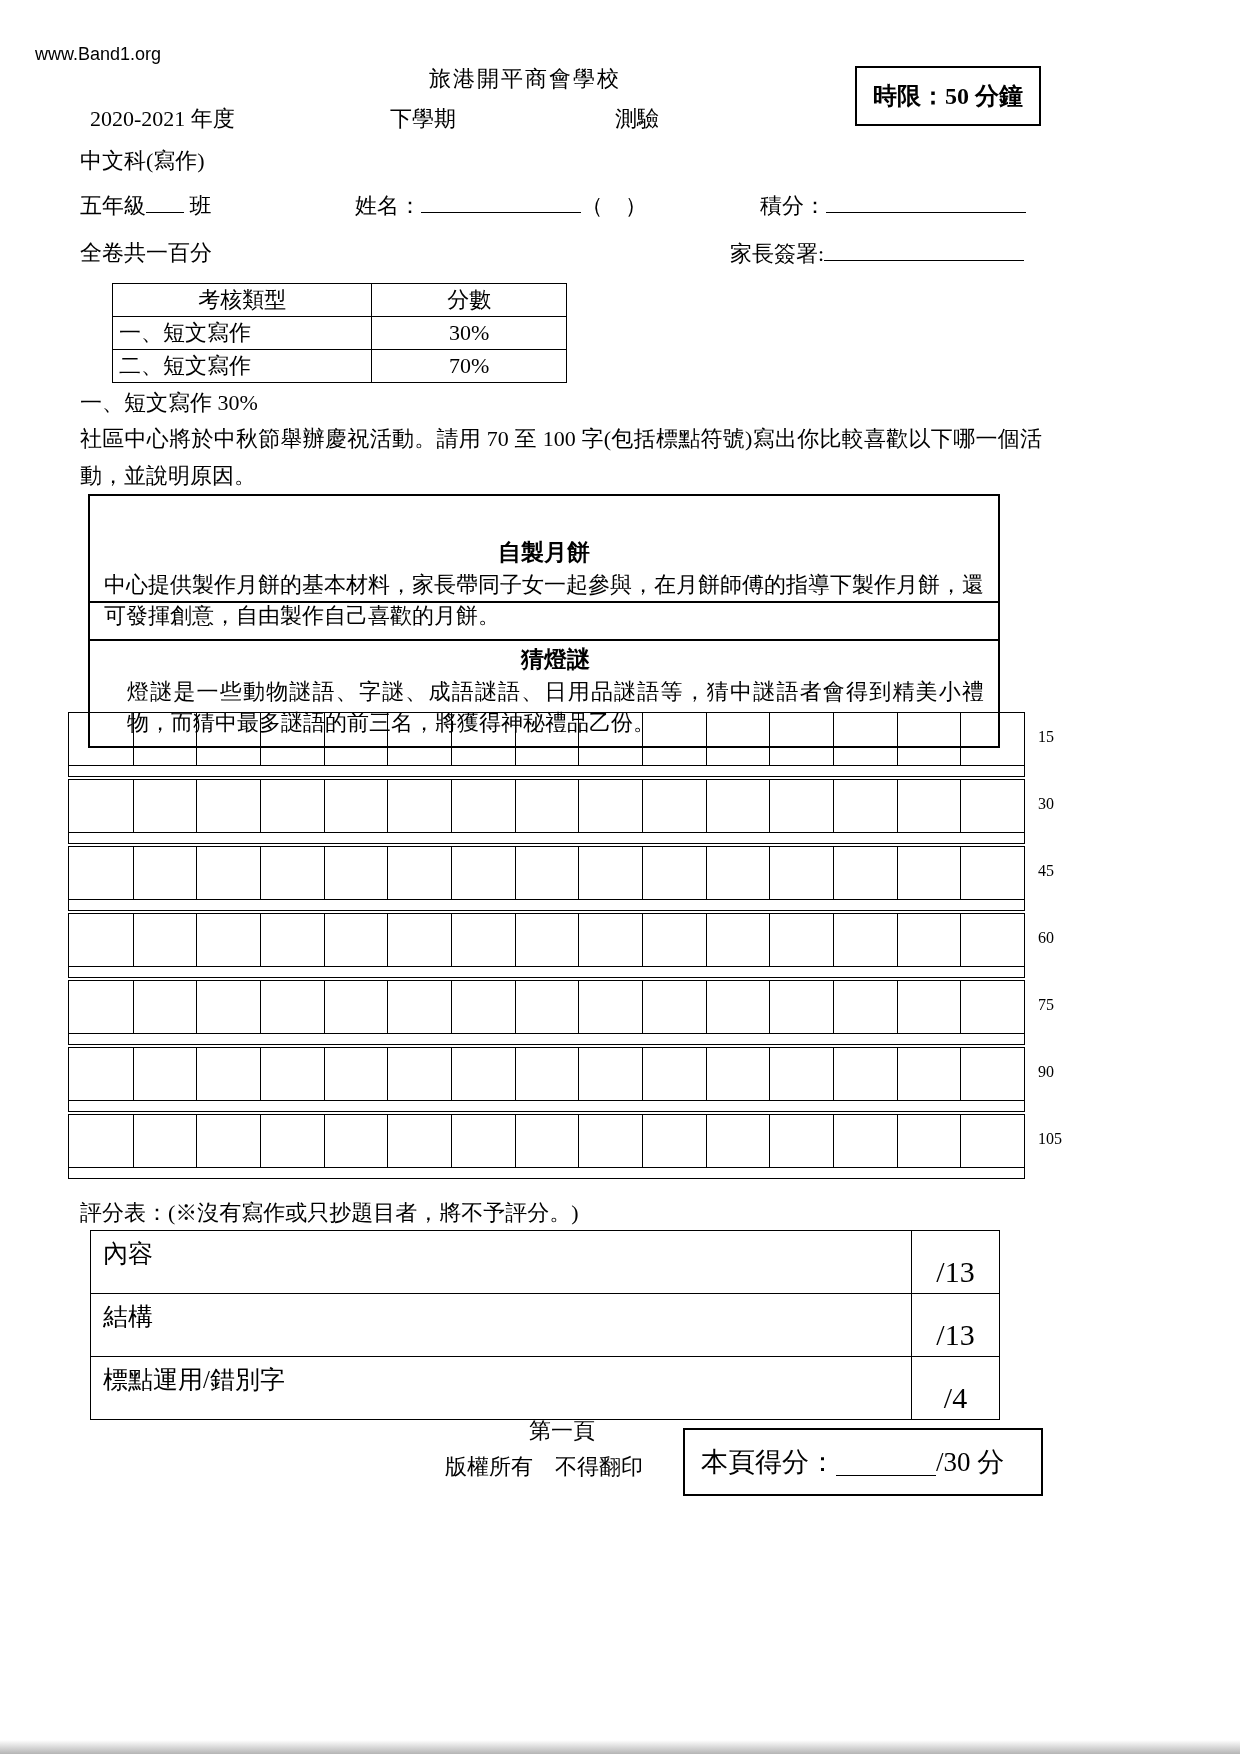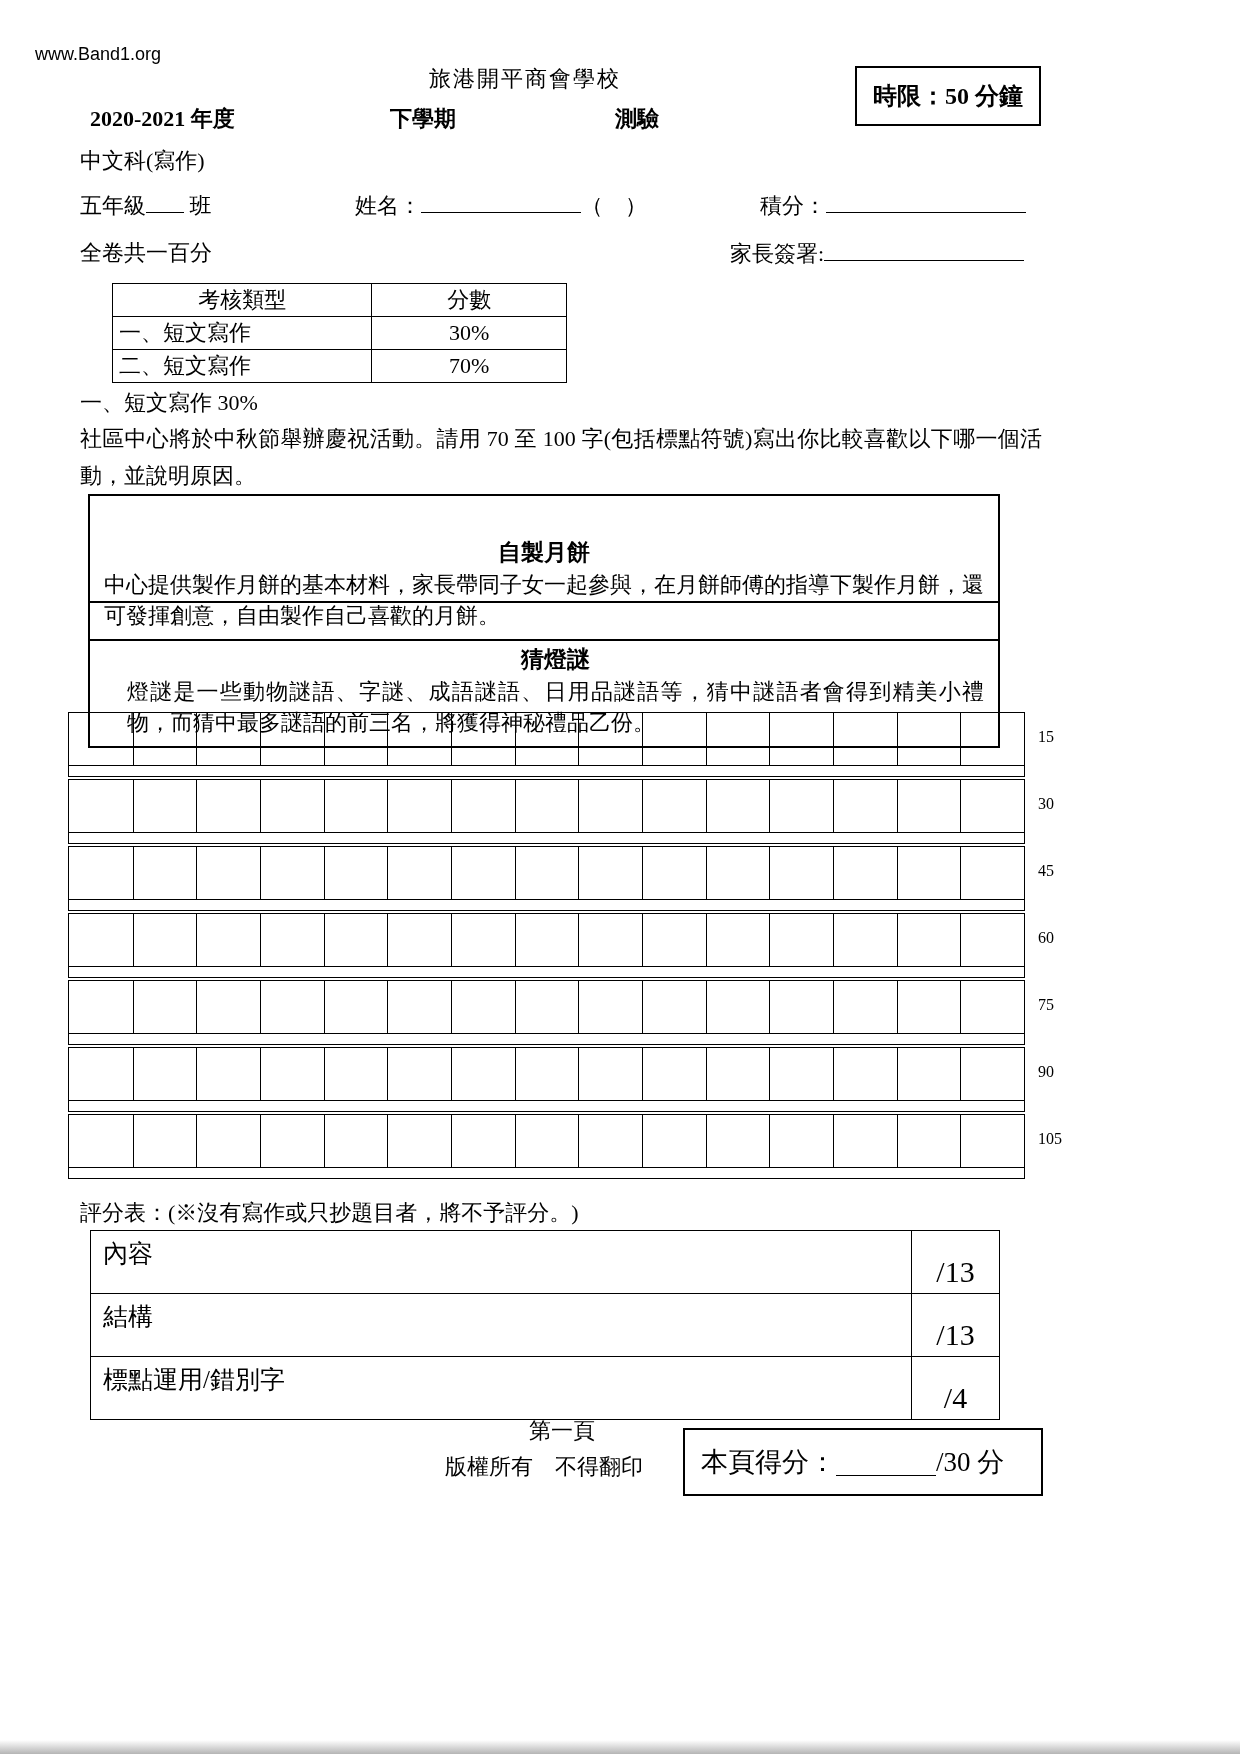--- a/index.html
+++ b/index.html
@@ -27,21 +27,21 @@
     left: 0; top: 64px; width: 1050px;
     text-align: center; font-size: 22px; letter-spacing: 2px;
   }
   .time-box {
     left: 855px; top: 66px; width: 186px; height: 60px;
     border: 2px solid #000;
     display: flex; align-items: center; justify-content: center;
     font-weight: bold; font-size: 24px;
   }
   .year-line { left: 90px; top: 104px; width: 950px; height: 30px; }
-  .year-line span { position: absolute; top: 0; font-weight: bold; }
+  .year-line span { position: absolute; top: 0; }
   .year-label { left: 0; }
   .term-label { left: 300px; }
   .assessment-label { left: 525px; }
 
   .subject-title { left: 80px; top: 146px; }
 
   .info-line { left: 80px; top: 190px; width: 1060px; height: 32px; }
   .info-line2 { top: 238px; }
   .info-item { position: absolute; top: 0; white-space: nowrap; }
   .blank {

